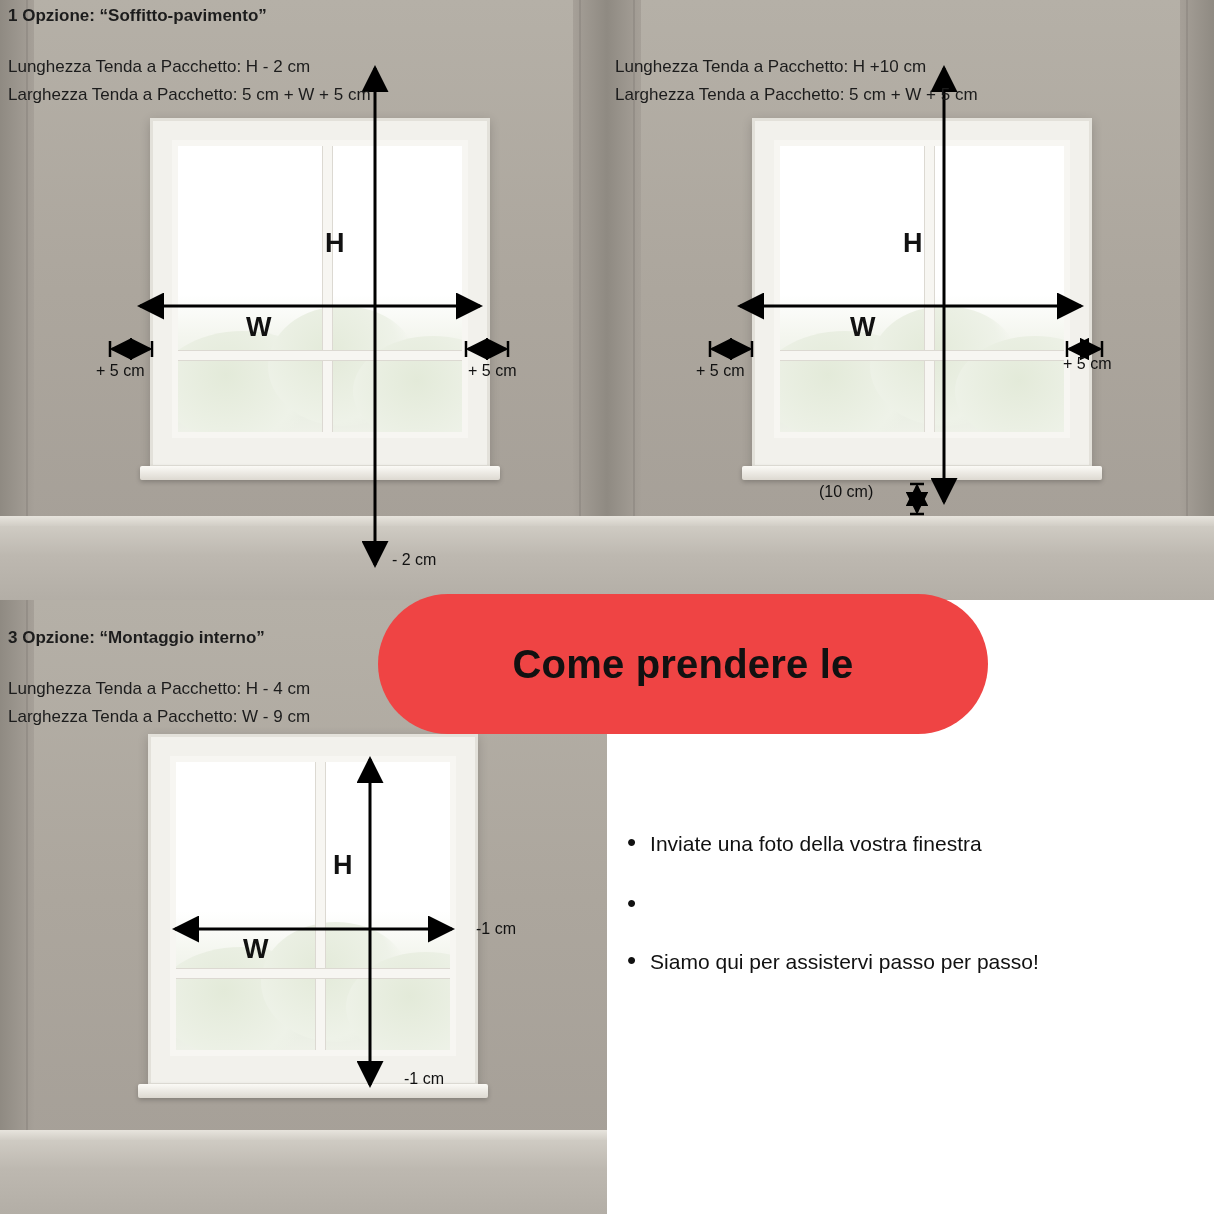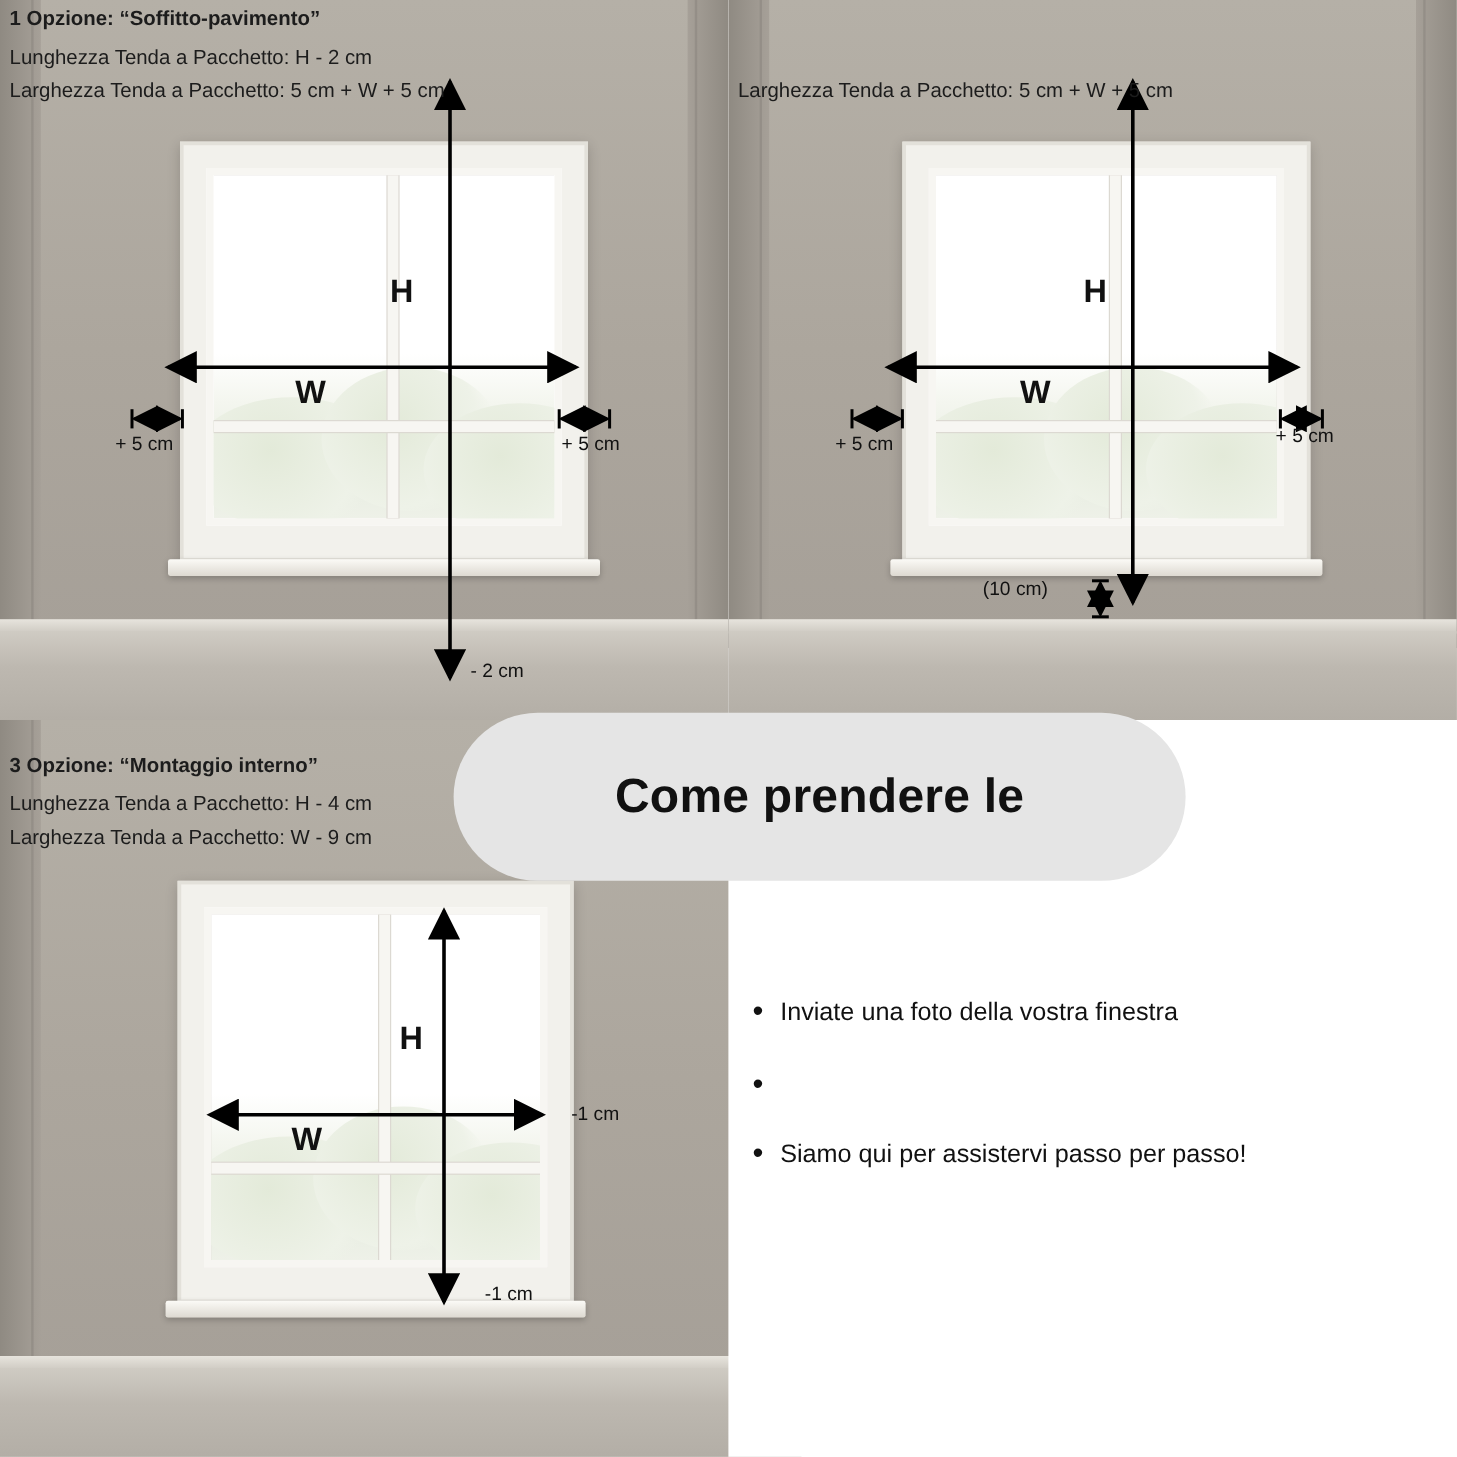--- a/index.html
+++ b/index.html
@@ -74,34 +74,34 @@
     background:linear-gradient(180deg,#fbfaf6,#ddd9d1);
     border-radius:2px;
     box-shadow:0 2px 5px rgba(0,0,0,.22);
   }
 
   
   .ann-head{
     position:absolute;font-size:17px;font-weight:bold;color:#1c1c1c;white-space:nowrap;
   }
   .ann-line{
-    position:absolute;font-size:17px;color:#1c1c1c;white-space:nowrap;
+    position:absolute;font-size:17px;color:#1c1c1c;white-space:nowrap;margin-top:19px;
   }
   .lbl{position:absolute;color:#111;white-space:nowrap;}
   .lbl-big{font-size:27px;font-weight:600;}
   .lbl-sm{font-size:16px;}
 
   
   .measure{position:absolute;}
   .measure svg{display:block;overflow:visible;}
 
   
   .pill{
     position:absolute;
-    background:#e5e5e5;
+    background:#ef4444;
     border-radius:70px;
     display:flex;align-items:center;justify-content:center;
     text-align:left;
     box-shadow:none;
   }
   .pill-text{
     font-size:40px;font-weight:bold;color:#111;line-height:1.32;letter-spacing:.2px;
   }
   .assist-title{
     position:absolute;font-size:38px;font-weight:bold;color:#111;white-space:nowrap;
@@ -224,20 +224,21 @@
         <line x1="460" y1="341" x2="460" y2="357" stroke="#000" stroke-width="2.5"></line>
         <line x1="495" y1="341" x2="495" y2="357" stroke="#000" stroke-width="2.5"></line>
         <line x1="462" y1="349" x2="493" y2="349" stroke="#000" stroke-width="2.5" marker-start="url(#ah2s)" marker-end="url(#ah2)"></line>
 
         <line x1="303" y1="484" x2="317" y2="484" stroke="#000" stroke-width="2.5"></line>
         <line x1="303" y1="514" x2="317" y2="514" stroke="#000" stroke-width="2.5"></line>
         <line x1="310" y1="486" x2="310" y2="512" stroke="#000" stroke-width="2.5" marker-start="url(#ah2s)" marker-end="url(#ah2)"></line>
       </svg>
     </div>
 
+    <div class="ann-line" style="left:8px;top:38px;">Lunghezza Tenda a Pacchetto: H +10 cm</div>
     <div class="ann-line" style="left:8px;top:66px;">Larghezza Tenda a Pacchetto: 5 cm + W + 5 cm</div>
 
     <div class="lbl lbl-big" style="left:296px;top:228px;">H</div>
     <div class="lbl lbl-big" style="left:243px;top:312px;">W</div>
     <div class="lbl lbl-sm" style="left:89px;top:362px;">+ 5 cm</div>
     <div class="lbl lbl-sm" style="left:456px;top:355px;">+ 5 cm</div>
     <div class="lbl lbl-sm" style="left:212px;top:483px;">(10 cm)</div>
   </div>
 
   <div class="q q3">

